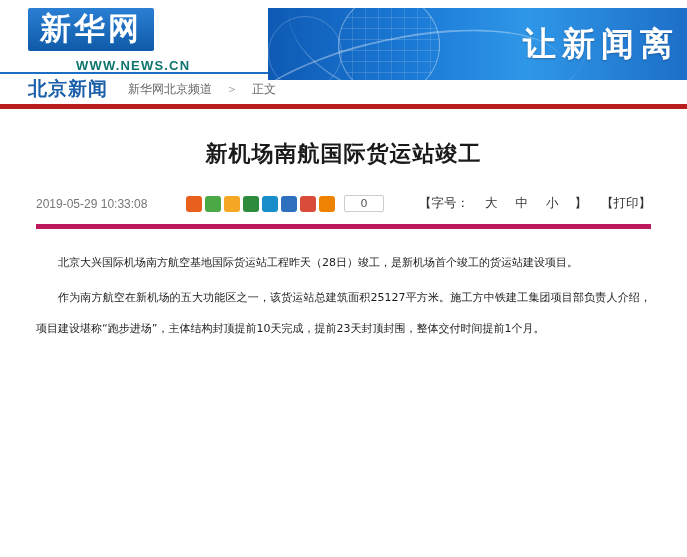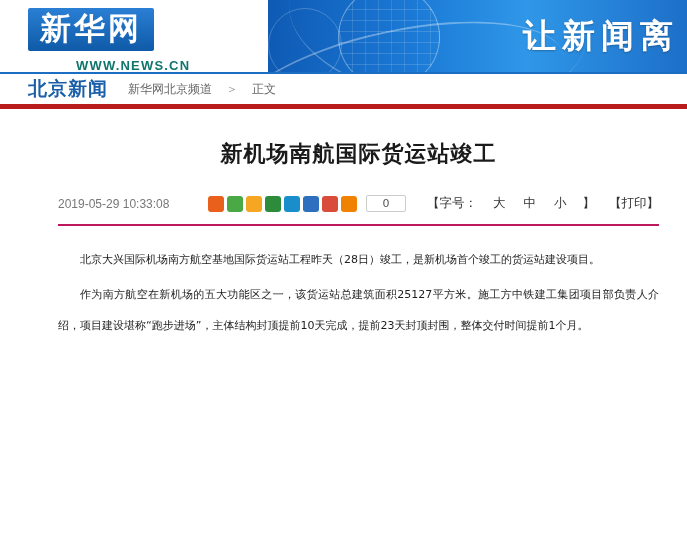--- a/index.html
+++ b/index.html
@@ -47,21 +47,21 @@
     font-family: "Liberation Sans", sans-serif;
     font-size: 13px;
     font-weight: bold;
     letter-spacing: 1.2px;
     margin-left: 48px;
   }
   .banner {
     position: relative;
     flex: 1;
     height: 72px;
-    margin-top: 0;
+    margin-top: 8px;
     margin-right: 0;
     background: #1769c6;
     background: linear-gradient(90deg, #0e5ab4 0%, #1b7ad6 35%, #2f97e8 62%, #1d6fc8 100%);
     overflow: hidden;
   }
   .banner .globe {
     position: absolute;
     left: 70px;
     top: -14px;
     width: 100px;
@@ -143,36 +143,35 @@
     gap: 14px;
   }
   .breadcrumb a {
     color: #666;
     text-decoration: none;
   }
   .breadcrumb .sep { color: #999; }
 
   
   .article {
-    padding: 0 28px;
-    margin-left: 30px;
+    padding: 0 36px;
   }
   .headline {
     text-align: center;
     font-family: "DejaVu Sans", sans-serif;
     font-size: 22px;
     font-weight: bold;
     color: #1a1a1a;
     letter-spacing: 1px;
     margin: 30px 0 26px 0;
   }
   .meta-row {
     display: flex;
     align-items: center;
-    border-bottom: 2px solid #be185d;
+    border-bottom: 5px solid #be185d;
     padding-bottom: 12px;
     font-family: "DejaVu Sans", sans-serif;
     font-size: 12px;
     color: #666;
   }
   .meta-date {
     color: #777;
     font-family: "Liberation Sans", sans-serif;
     font-size: 12px;
     width: 150px;

